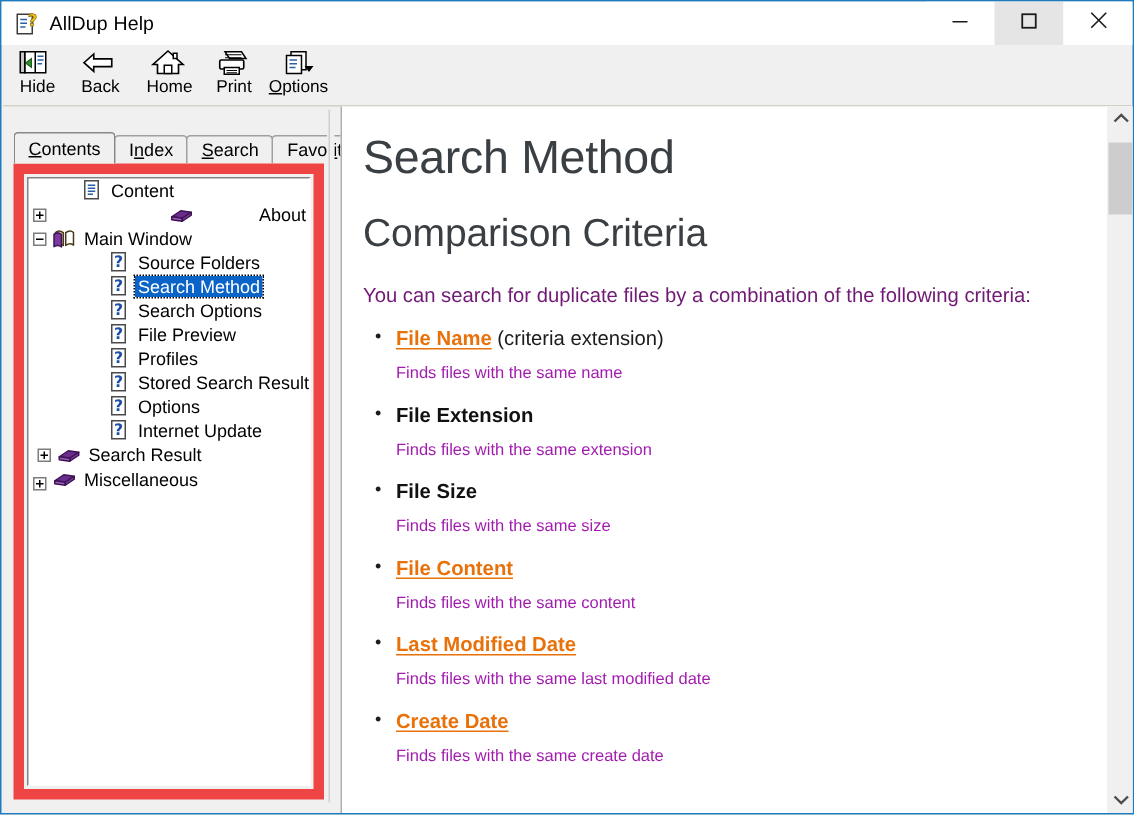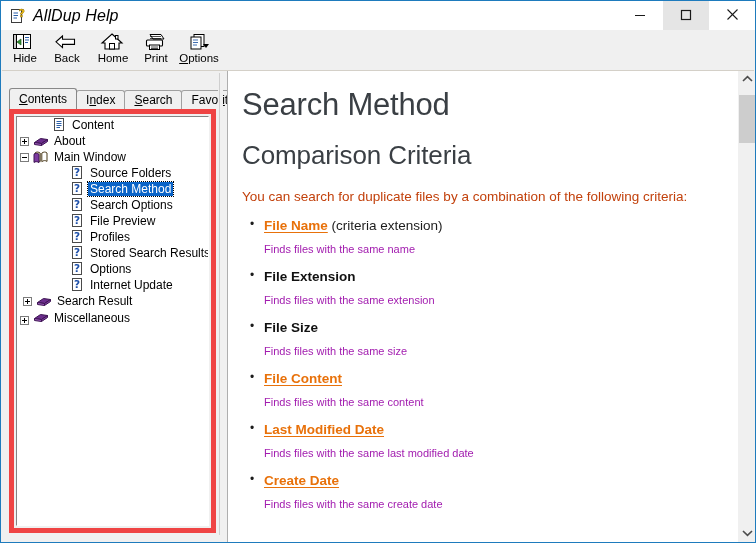--- a/index.html
+++ b/index.html
@@ -38,25 +38,24 @@
     align-items: center;
   }
   #title-icon {
     width: 16px; height: 16px;
     margin-left: 9px;
     margin-right: 7px;
     position: relative;
     flex: none;
   }
   #title-text {
-    font-size: 16px;
+    font-size: 13px;
     color: #000000;
     letter-spacing: 0.1px;
     white-space: nowrap;
-    font-style: italic;
   }
   #caption-buttons {
     position: absolute;
     right: 0; top: 0;
     height: 29px;
     display: flex;
   }
   .cap-btn {
     width: 46px;
     height: 29px;
@@ -138,21 +137,21 @@
   .tab u { text-decoration: underline; text-underline-offset: 1px; }
 
   
   #left-pane {
     position: absolute;
     left: 8px; top: 108px;
     width: 207px;
     height: 424px;
     box-sizing: border-box;
     background: #f0f0f0;
-    border: 5px solid #ef4444;
+    border: 7px solid #ef4444;
     padding: 2px;
   }
   #tree {
     width: 100%;
     height: 100%;
     box-sizing: border-box;
     background: #ffffff;
     border: 1px solid #ffffff;
     border-top-color: #848484;
     border-left-color: #848484;
@@ -242,21 +241,21 @@
   }
   #h2 {
     font-size: 26px;
     font-weight: 400;
     color: #3a3f44;
     margin: 17px 0 0 0;
     letter-spacing: -0.1px;
   }
   #intro {
     font-size: 13.5px;
-    color: #c2410c;
+    color: #701a75;
     margin: 18px 0 0 0;
   }
   ul#criteria {
     list-style: none;
     margin: 14px 0 0 0;
     padding: 0 0 0 22px;
   }
   ul#criteria li { margin: 0 0 6px 0; }
   .crit-line {
     font-size: 13.5px;
@@ -436,21 +435,21 @@
           <span style="width: 4px; flex: 0 0 auto;"></span>
           <span class="tree-icon"><svg width="16" height="16" viewBox="0 0 16 16">
               <rect x="3.5" y="1.5" width="9" height="12" fill="#ffffff" stroke="#4a4a4a" stroke-width="1"></rect>
               <line x1="5.5" y1="4.5" x2="10.5" y2="4.5" stroke="#2b5fa8" stroke-width="1"></line>
               <line x1="5.5" y1="6.5" x2="10.5" y2="6.5" stroke="#2b5fa8" stroke-width="1"></line>
               <line x1="5.5" y1="8.5" x2="10.5" y2="8.5" stroke="#2b5fa8" stroke-width="1"></line>
               <line x1="5.5" y1="10.5" x2="9" y2="10.5" stroke="#2b5fa8" stroke-width="1"></line>
             </svg></span>
           <span class="tree-label">Content</span>
         </div>
-        <div class="tree-row" style="padding-left: 3px;">
+        <div class="tree-row" style="padding-left: 3px; justify-content: space-between;">
           <span class="expander plus"></span>
           <span style="width: 4px; flex: 0 0 auto;"></span>
           <span class="tree-icon"><svg width="16" height="16" viewBox="0 0 16 16">
               <path d="M1.5 9.5 L7.5 5.5 L14.5 6.5 L8.5 10.5 Z" fill="#6b2d8c" stroke="#3d1452" stroke-width="1" stroke-linejoin="round"></path>
               <path d="M1.5 9.5 L8.5 10.5 L8.5 12.5 L1.5 11.5 Z" fill="#a05ec0" stroke="#3d1452" stroke-width="1" stroke-linejoin="round"></path>
               <path d="M8.5 10.5 L14.5 6.5 L14.5 8.5 L8.5 12.5 Z" fill="#7c3aa0" stroke="#3d1452" stroke-width="1" stroke-linejoin="round"></path>
             </svg></span>
           <span class="tree-label">About</span>
         </div>
         <div class="tree-row" style="padding-left: 3px;">

